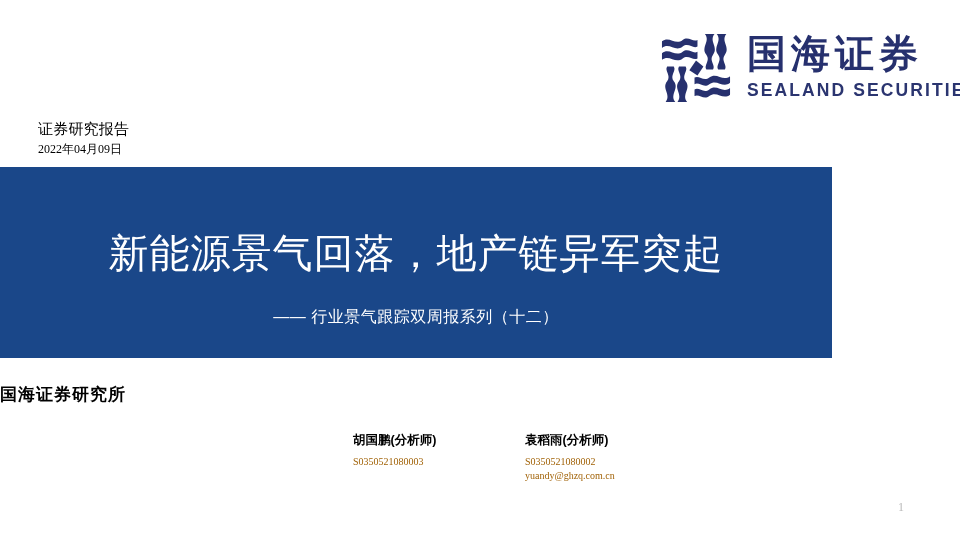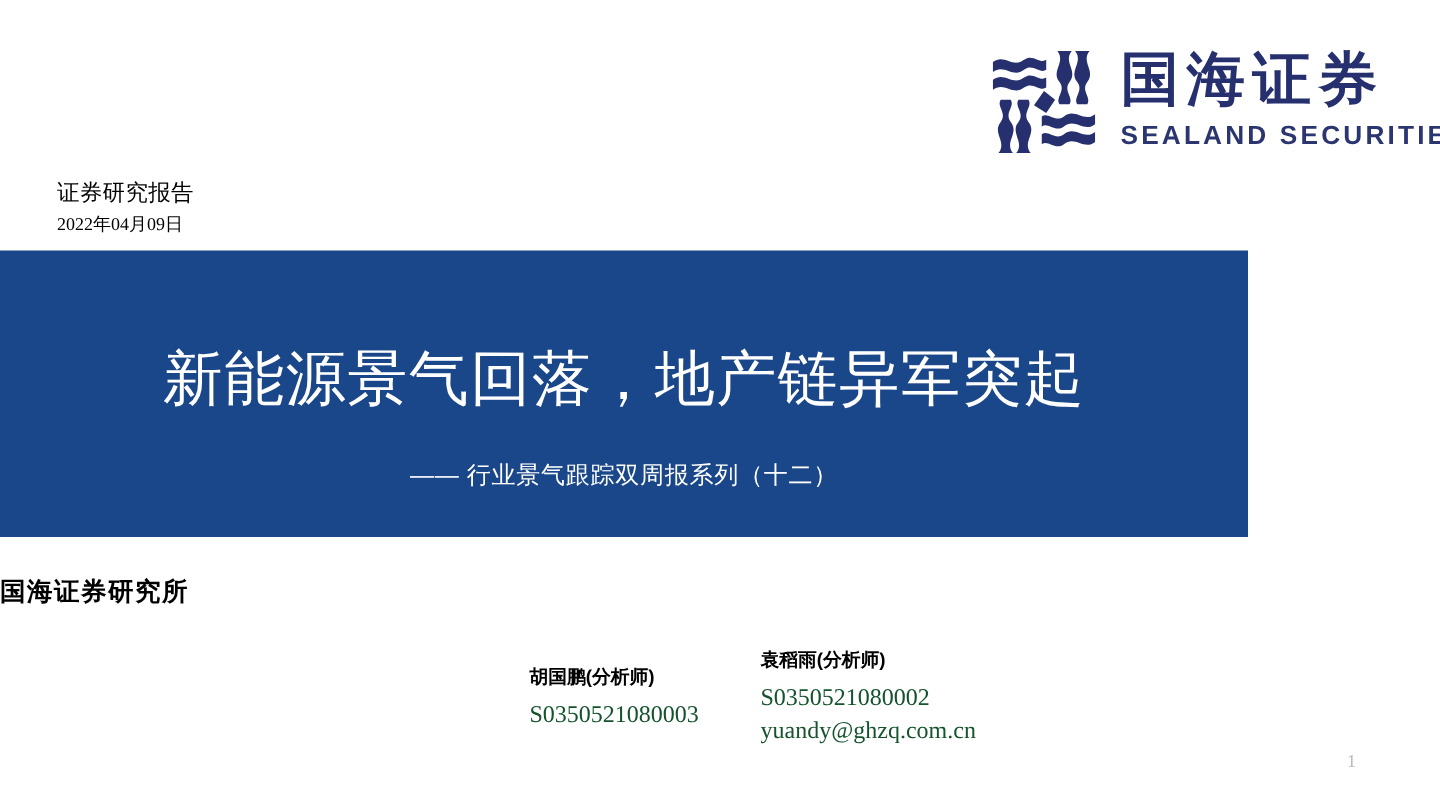--- a/index.html
+++ b/index.html
@@ -119,38 +119,37 @@
     color: #000000;
     font-size: 17px;
     font-weight: bold;
     letter-spacing: 1px;
   }
   .authors {
     position: absolute;
     left: 353px;
     top: 432px;
     display: flex;
-    gap: 24px;
-    align-items: center;
+    gap: 42px;
   }
   .author {
     width: 130px;
   }
   .author-name {
     font-size: 12.5px;
     font-weight: bold;
     color: #000000;
     white-space: nowrap;
     margin-bottom: 6px;
   }
   .author-code,
   .author-email {
     font-family: "Liberation Serif", "DejaVu Serif", serif;
-    font-size: 16px;
-    color: #14532d;
+    font-size: 10px;
+    color: #a16207;
     white-space: nowrap;
     line-height: 1.35;
   }
 
   
   .page-num {
     position: absolute;
     left: 898px;
     top: 500px;
     font-family: "Liberation Serif", "DejaVu Serif", serif;

